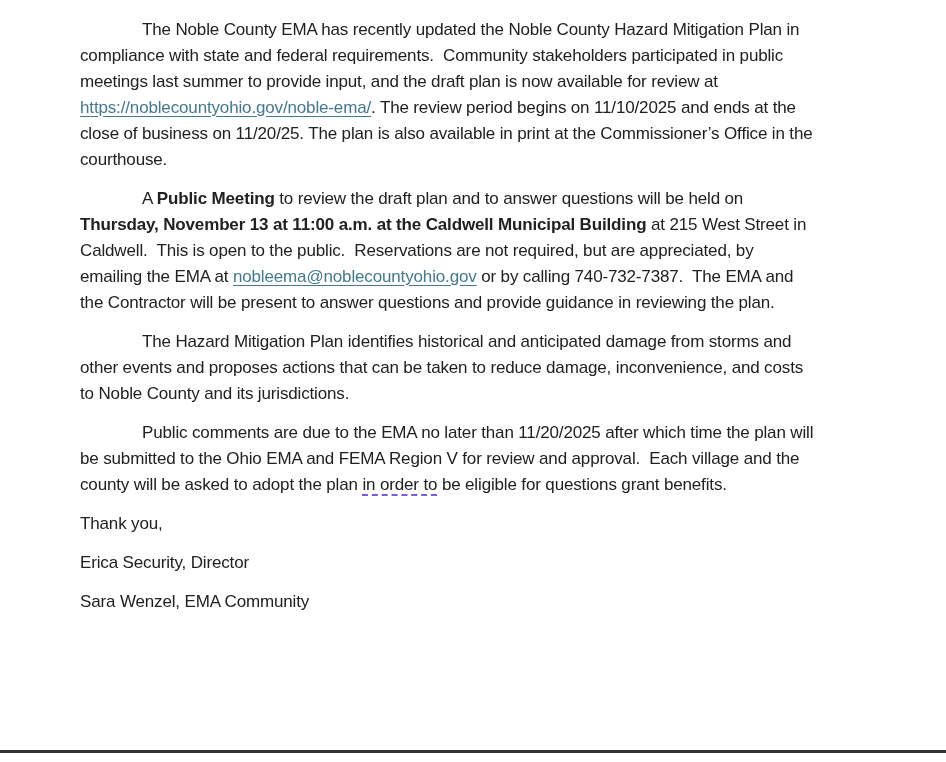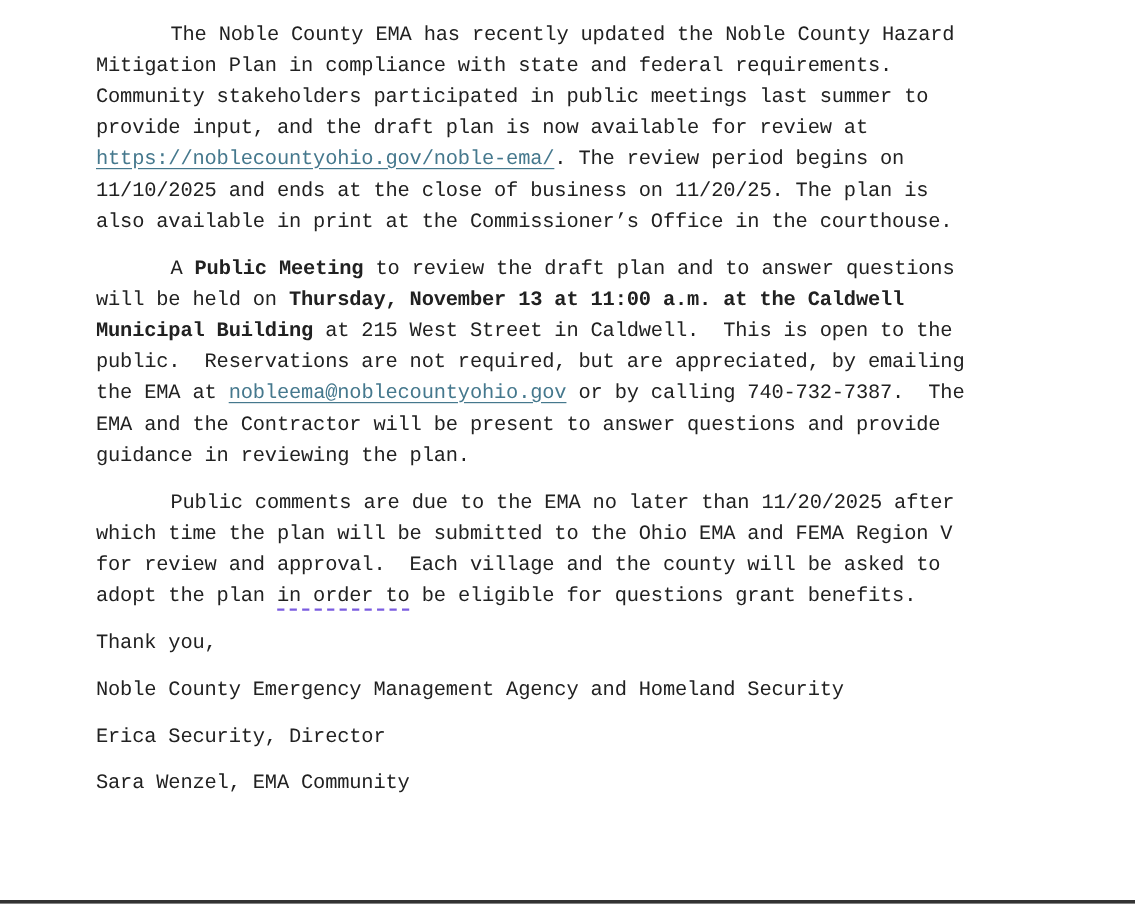--- a/index.html
+++ b/index.html
@@ -17,21 +17,20 @@
     height: 762px;
     background: var(--bg);
     overflow: hidden;
     font-family: "Liberation Sans", sans-serif;
   }
   .page {
     position: relative;
     width: 898px;
     height: 762px;
     background: var(--bg);
-    font-family: Liberation Mono, monospace;
   }
   .doc-body {
     position: absolute;
     top: 17px;
     left: 80px;
     right: 82px;
     color: var(--text);
     font-size: 17px;
     line-height: 26px;
     letter-spacing: -0.15px;
@@ -64,20 +63,20 @@
     background: var(--rule);
   }
 </style>
 </head>
 <body>
 
 <div class="page">
   <div class="doc-body" id="doc-body">
       <p class="indent"><span>The Noble County EMA has recently updated the Noble County Hazard Mitigation Plan in compliance with state and federal requirements.  Community stakeholders participated in public meetings last summer to provide input, and the draft plan is now available for review at </span><a class="run-link">https://noblecountyohio.gov/noble-ema/</a><span>. The review period begins on 11/10/2025 and ends at the close of business on 11/20/25. The plan is also available in print at the Commissioner’s Office in the courthouse.</span></p>
       <p class="indent"><span>A </span><span class="run-bold">Public Meeting</span><span> to review the draft plan and to answer questions will be held on </span><span class="run-bold">Thursday, November 13 at 11:00 a.m. at the Caldwell Municipal Building</span><span> at 215 West Street in Caldwell.  This is open to the public.  Reservations are not required, but are appreciated, by emailing the EMA at </span><a class="run-link">nobleema@noblecountyohio.gov</a><span> or by calling 740-732-7387.  The EMA and the Contractor will be present to answer questions and provide guidance in reviewing the plan.</span></p>
+      <p class="indent"><span>The Hazard Mitigation Plan identifies historical and anticipated damage from storms and other events and proposes actions that can be taken to reduce damage, inconvenience, and costs to Noble County and its jurisdictions.</span></p>
       <p class="indent"><span>Public comments are due to the EMA no later than 11/20/2025 after which time the plan will be submitted to the Ohio EMA and FEMA Region V for review and approval.  Each village and the county will be asked to adopt the plan </span><span class="run-suggestion">in order to</span><span> be eligible for questions grant benefits.</span></p>
       <p><span>Thank you,</span></p>
-      <p><span>Noble County Emergency Management Agency and Homeland Security</span></p>
       <p><span>Erica Security, Director</span></p>
       <p><span>Sara Wenzel, EMA Community</span></p>
     </div>
   <div class="bottom-rule"></div>
 </div>
 
 </body></html>

